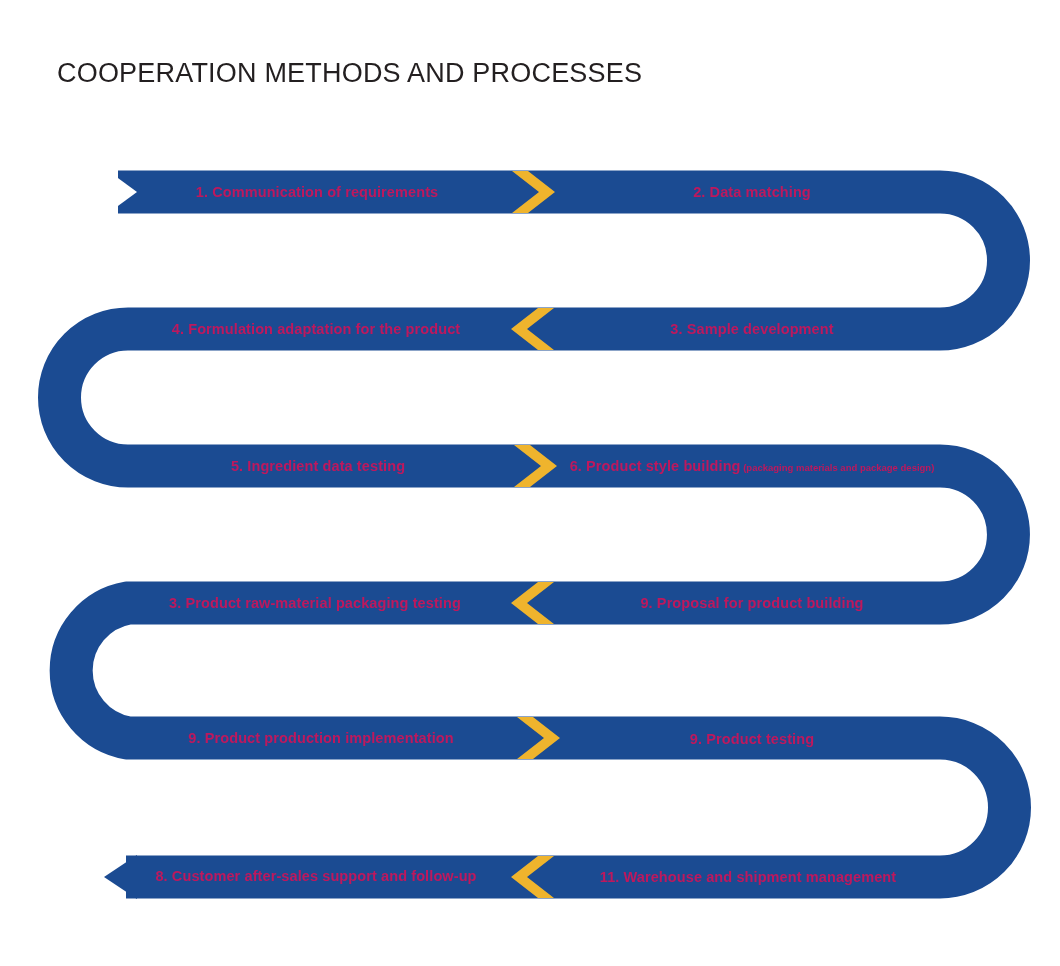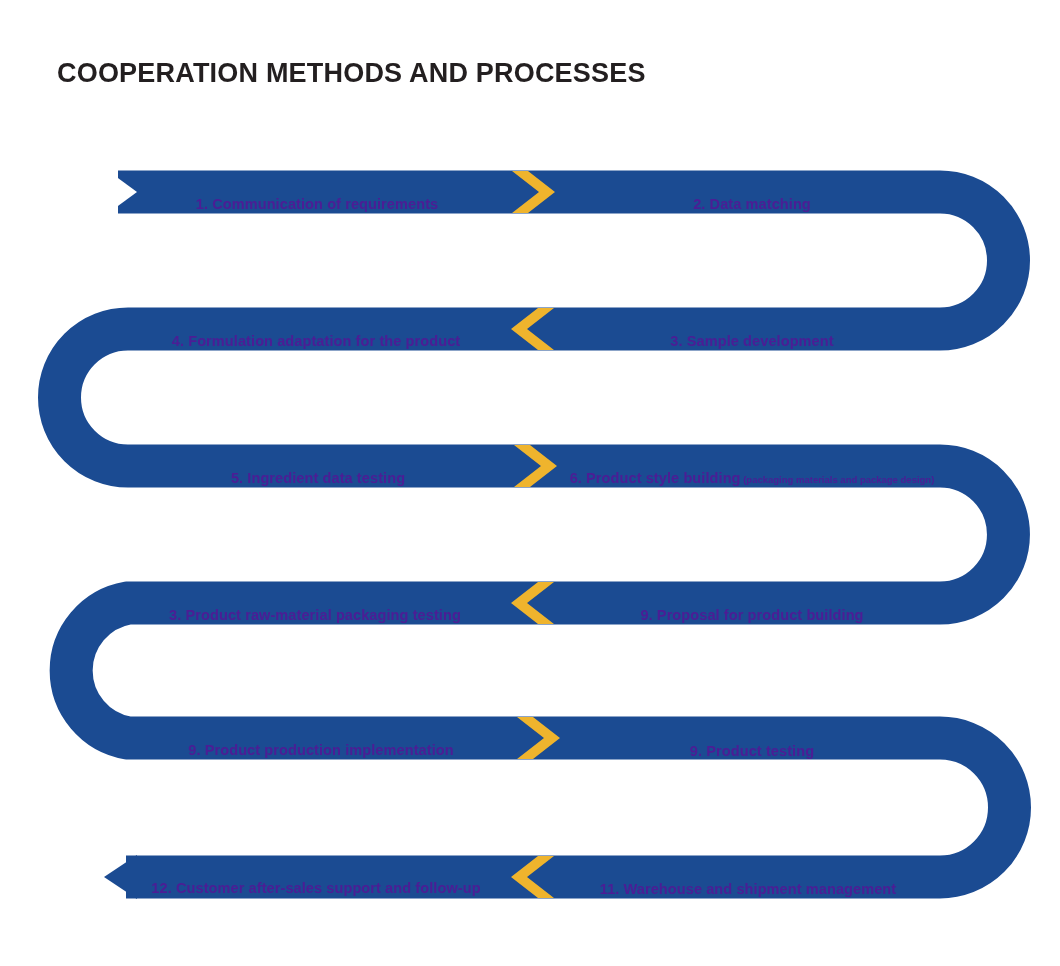--- a/index.html
+++ b/index.html
@@ -2,29 +2,28 @@
 <html><head>
 <meta charset="utf-8">
 <style>
   html,body{margin:0;padding:0;background:#ffffff;}
   body{
     width:1060px;height:966px;position:relative;overflow:hidden;
     font-family:"Liberation Sans","DejaVu Sans",sans-serif;
   }
   #page-title{
     position:absolute;left:57px;top:58px;
-    font-size:27px;font-weight:bold;letter-spacing:.2px;
+    font-size:27px;font-weight:normal;letter-spacing:.2px;
     color:#231f20;white-space:nowrap;
   }
   #flow-svg{position:absolute;left:0;top:0;width:1060px;height:966px;}
   .step-label{
-    position:absolute;color:#4c1d95;font-size:14.5px;font-weight:600;
+    position:absolute;color:#be185d;font-size:14.5px;font-weight:600;
     white-space:nowrap;letter-spacing:.1px;transform:translate(-50%,-50%);
     line-height:1;
-    margin-top:12px;
   }
   .step-label .note{font-size:9.5px;font-weight:700;letter-spacing:0;}
 </style>
 </head>
 <body>
 
 <div id="page-title">COOPERATION METHODS AND PROCESSES</div>
 
 <svg id="flow-svg" viewBox="0 0 1060 966" xmlns="http://www.w3.org/2000/svg">
   <g>
@@ -68,13 +67,13 @@
 <div class="step-label" style="left:752px;top:192px"><span>2. Data matching</span></div>
 <div class="step-label" style="left:752px;top:329px"><span>3. Sample development</span></div>
 <div class="step-label" style="left:316px;top:329px"><span>4. Formulation adaptation for the product</span></div>
 <div class="step-label" style="left:318px;top:466px"><span>5. Ingredient data testing</span></div>
 <div class="step-label" style="left:752px;top:466px"><span>6. Product style building</span><span class="note"> (packaging materials and package design)</span></div>
 <div class="step-label" style="left:752px;top:603px"><span>9. Proposal for product  building</span></div>
 <div class="step-label" style="left:315px;top:603px"><span>3. Product raw-material packaging testing</span></div>
 <div class="step-label" style="left:321px;top:738px"><span>9. Product production implementation</span></div>
 <div class="step-label" style="left:752px;top:739px"><span>9. Product testing</span></div>
 <div class="step-label" style="left:748px;top:877px"><span>11. Warehouse and shipment management</span></div>
-<div class="step-label" style="left:316px;top:876px"><span>12. Customer after-sales support and follow-up</span></div>
+<div class="step-label" style="left:316px;top:876px"><span>8. Customer after-sales support and follow-up</span></div>
 
 </body></html>

